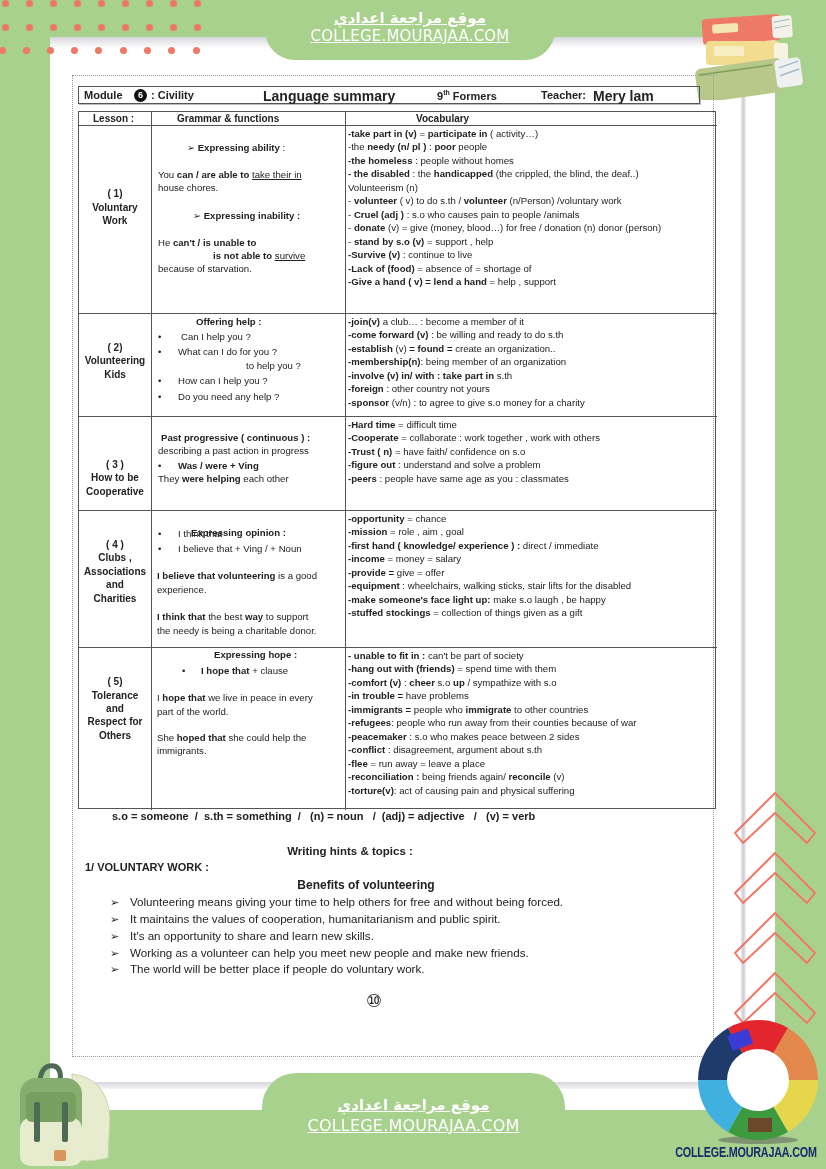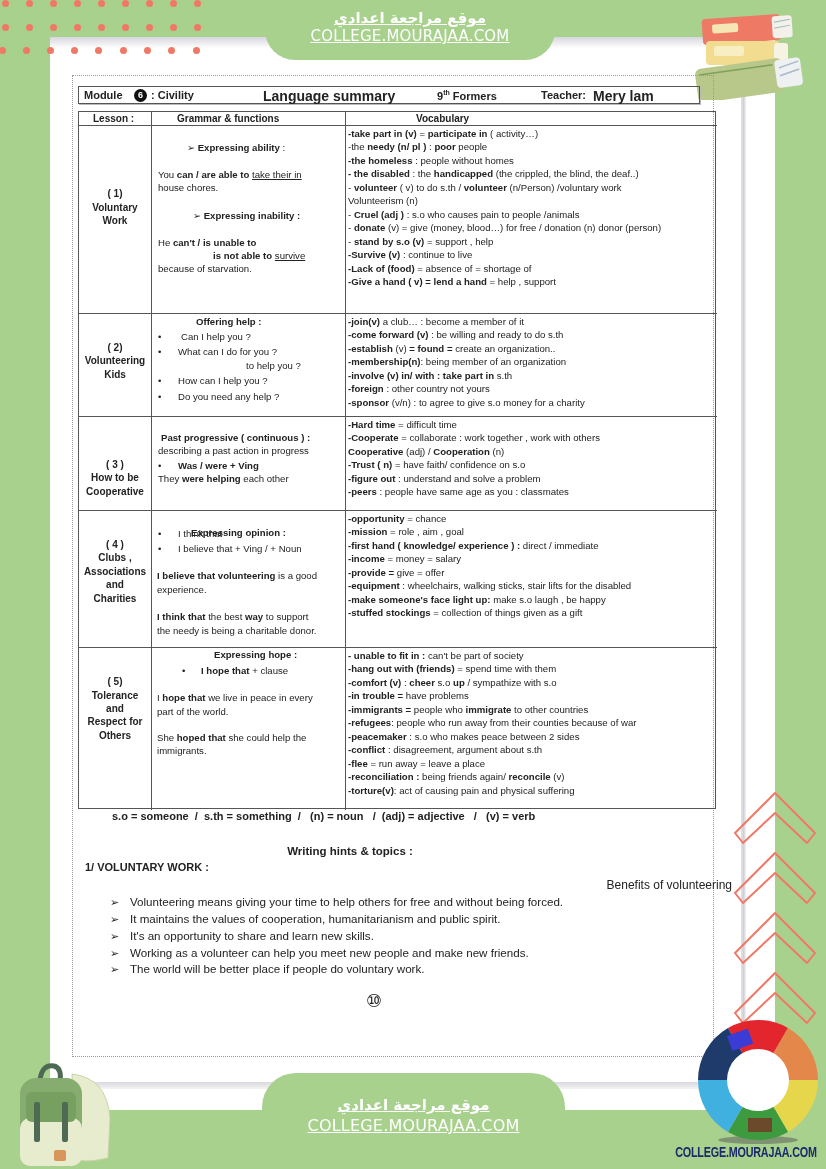--- a/index.html
+++ b/index.html
@@ -41,21 +41,21 @@
   .lesson .ln { left: 0; right: 0; text-align: center; font-weight: bold; font-size: 10px; }
   .vocab { padding: 1px 0 0 2px; }
   .vocab .line { white-space: nowrap; line-height: 13.45px; }
   .b { font-weight: bold; }
   .u { text-decoration: underline; }
 
   
   #legend { left: 112px; top: 810px; font-weight: bold; font-size: 11px; white-space: pre; }
   #hints-title { left: 0; width: 700px; top: 845px; text-align: center; font-weight: bold; font-size: 11.5px; }
   #topic-title { left: 85px; top: 861px; font-weight: bold; font-size: 11px; }
-  #benefits-title { left: 0; width: 732px; top: 878px; text-align: right; font-weight: normal; font-size: 12px; }
+  #benefits-title { left: 0; width: 732px; top: 878px; text-align: center; font-weight: bold; font-size: 12px; }
   .benefit { position: absolute; left: 110px; font-size: 11.6px; white-space: nowrap; }
   .benefit .arrow { display: inline-block; width: 20px; font-size: 11px; }
   #page-number { left: 363px; top: 990px; font-size: 18px; font-family: "DejaVu Sans", sans-serif; width: 22px; text-align: center; }
 
   #logo-caption { left: 650px; top: 1143px; width: 180px; text-align: center; font-weight: bold; font-size: 15px; color: #1c2a6b; transform: scaleX(0.72); letter-spacing: -0.3px; }
 </style>
 </head>
 <body>
 
 <div class="abs" id="white-panel"></div>
@@ -149,22 +149,22 @@
     <div class="ln" style="top:83px;left:41px"><span>➢   </span><span class="b">Expressing inability :</span></div>
     <div class="ln" style="top:110px;left:6px"><span>He  </span><span class="b">can't / is unable to</span></div>
     <div class="ln" style="top:123px;left:61px"><span class="b">is not able to</span><span>   </span><span class="u">survive</span></div>
     <div class="ln" style="top:136px;left:6px"><span>because of starvation.</span></div>
   </div>
   <div class="cell vocab last-col">
       <div class="line"><span class="b">-take part in (v)</span><span>  =  </span><span class="b">participate in</span><span>  ( activity…)</span></div>
       <div class="line"><span>-the </span><span class="b">needy (n/ pl )</span><span> : </span><span class="b">poor</span><span> people</span></div>
       <div class="line"><span class="b">-the homeless</span><span> : people without homes</span></div>
       <div class="line"><span class="b">- the disabled</span><span> : the </span><span class="b">handicapped</span><span> (the crippled, the blind, the deaf..)</span></div>
+      <div class="line"><span>Volunteerism (n)</span></div>
       <div class="line"><span>-  </span><span class="b">volunteer</span><span> ( v) to do s.th / </span><span class="b">volunteer</span><span> (n/Person) /voluntary work</span></div>
-      <div class="line"><span>Volunteerism (n)</span></div>
       <div class="line"><span>- </span><span class="b">Cruel (adj )</span><span> :  s.o who causes pain to people /animals</span></div>
       <div class="line"><span>- </span><span class="b">donate</span><span> (v)  = give (money, blood…) for free / donation (n)  donor (person)</span></div>
       <div class="line"><span>- </span><span class="b">stand by  s.o  (v)</span><span> =  support , help</span></div>
       <div class="line"><span class="b">-Survive (v)</span><span>   : continue to live</span></div>
       <div class="line"><span class="b">-Lack of (food)</span><span> = absence of = shortage of</span></div>
       <div class="line"><span class="b">-Give a hand ( v) = lend a hand</span><span> = help , support</span></div>
     </div>
 
   <div class="cell lesson">
     <div class="ln" style="top:27px">( 2)</div>
@@ -201,21 +201,20 @@
   <div class="cell">
     <div class="ln" style="top:14px;left:9px"><span class="b">Past progressive ( continuous )  :</span></div>
     <div class="ln" style="top:27px;left:6px"><span>describing a past action in progress</span></div>
     <div class="ln" style="top:42px;left:6px">•</div>
     <div class="ln" style="top:42px;left:26px"><span class="b">Was / were + Ving</span></div>
     <div class="ln" style="top:55px;left:6px"><span>They </span><span class="b">were helping</span><span> each other</span></div>
   </div>
   <div class="cell vocab last-col">
       <div class="line"><span class="b">-Hard time</span><span>  = difficult time</span></div>
       <div class="line"><span class="b">-Cooperate</span><span> = collaborate : work together , work with others</span></div>
-      <div class="line"><span class="b"> Cooperative</span><span> (adj)  /  </span><span class="b">Cooperation</span><span> (n)</span></div>
       <div class="line"><span class="b">-Trust ( n)</span><span> = have faith/ confidence on s.o</span></div>
       <div class="line"><span class="b">-figure out</span><span> : understand and solve a problem</span></div>
       <div class="line"><span class="b">-peers</span><span> : people have same age as you : classmates</span></div>
     </div>
 
   <div class="cell lesson">
     <div class="ln" style="top:27px">( 4 )</div>
     <div class="ln" style="top:40px">Clubs ,</div>
     <div class="ln" style="top:54px">Associations</div>
     <div class="ln" style="top:67px">and</div>

